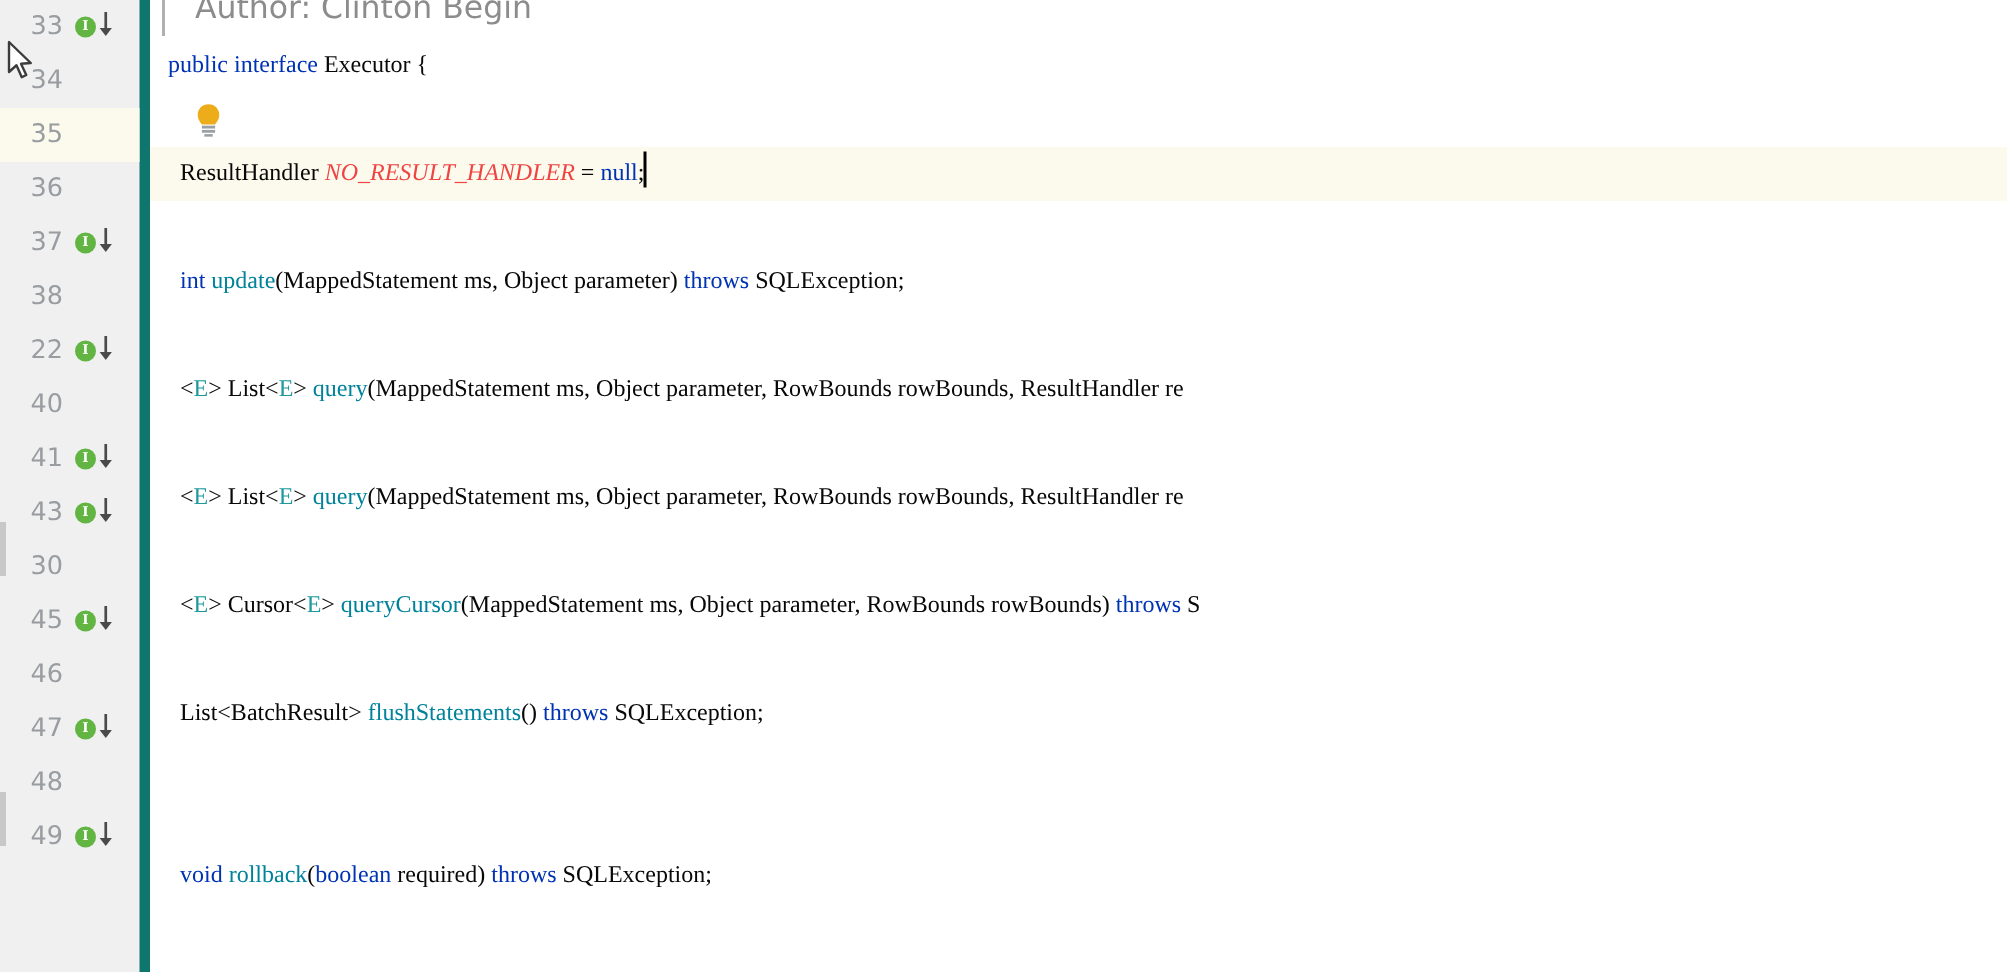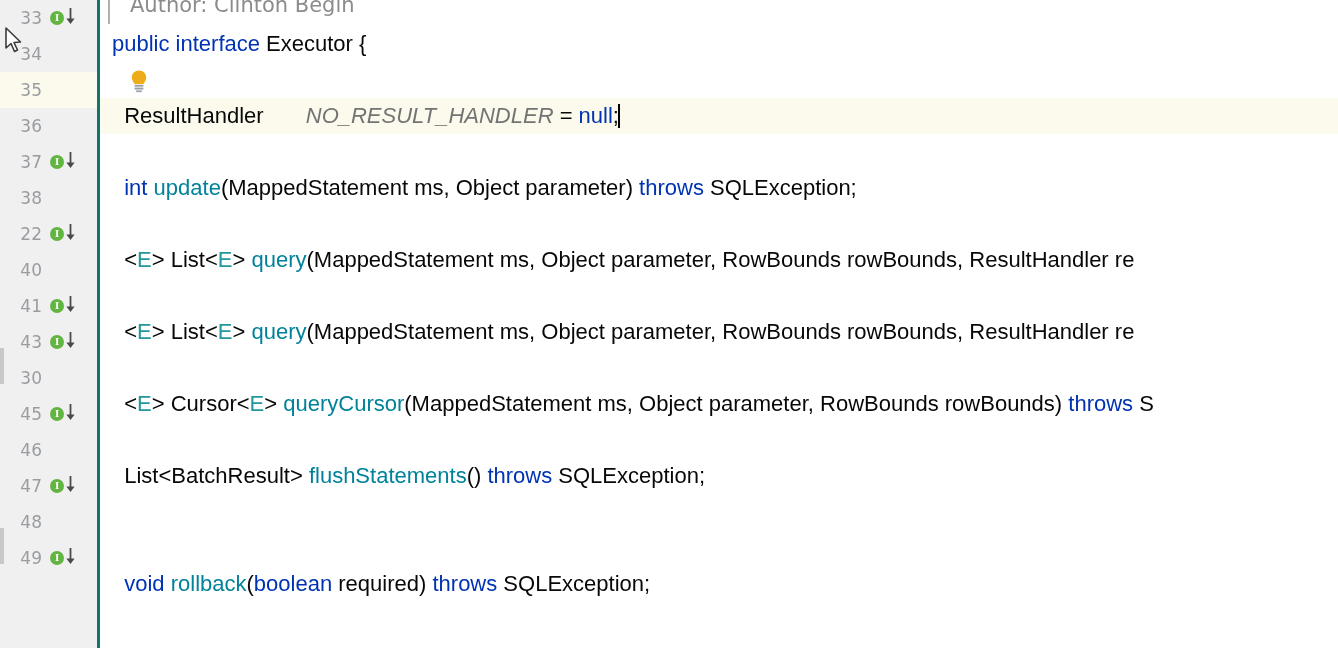--- a/index.html
+++ b/index.html
@@ -21,21 +21,21 @@
     display: flex;
     background: #ffffff;
   }
 
   
   #gutter {
     position: relative;
     width: 100px;
     flex: 0 0 100px;
     background: #f0f0f0;
-    border-right: 3px solid #0f766e;
+    border-right: 7px solid #0f766e;
     box-sizing: border-box;
   }
   .gutter-row {
     position: relative;
     height: 36px;
     box-sizing: border-box;
   }
   .gutter-row.current {
     background: #fcfaec;
   }
@@ -93,22 +93,22 @@
   #code {
     position: relative;
     flex: 1 1 auto;
     background: #ffffff;
     overflow: hidden;
   }
   .code-row {
     position: relative;
     height: 36px;
     white-space: pre;
-    font-family: Liberation Sans, sans-serif;
-    font-size: 22px;
+    font-family: Liberation Serif, serif;
+    font-size: 16px;
     line-height: 36px;
     color: #080808;
     padding-left: 12px;
     box-sizing: border-box;
   }
   .code-row.current {
     background: #fcfaec;
   }
 
   
@@ -147,21 +147,21 @@
     position: absolute;
     left: 28px;
     top: 6px;
     width: 22px;
     height: 24px;
   }
 
   
   .kw   { color: #0033b3; }
   .meth { color: #00829b; text-align: right; }
-  .cons { color: #737373; font-style: italic; margin-left: 36px; }
+  .cons { color: #ef4444; font-style: italic; }
   .tparam { color: #20999d; }
   .plain { color: #080808; }
 
   
   .caret {
     display: inline-block;
     width: 2px;
     height: 24px;
     background: #000000;
     vertical-align: -5px;

